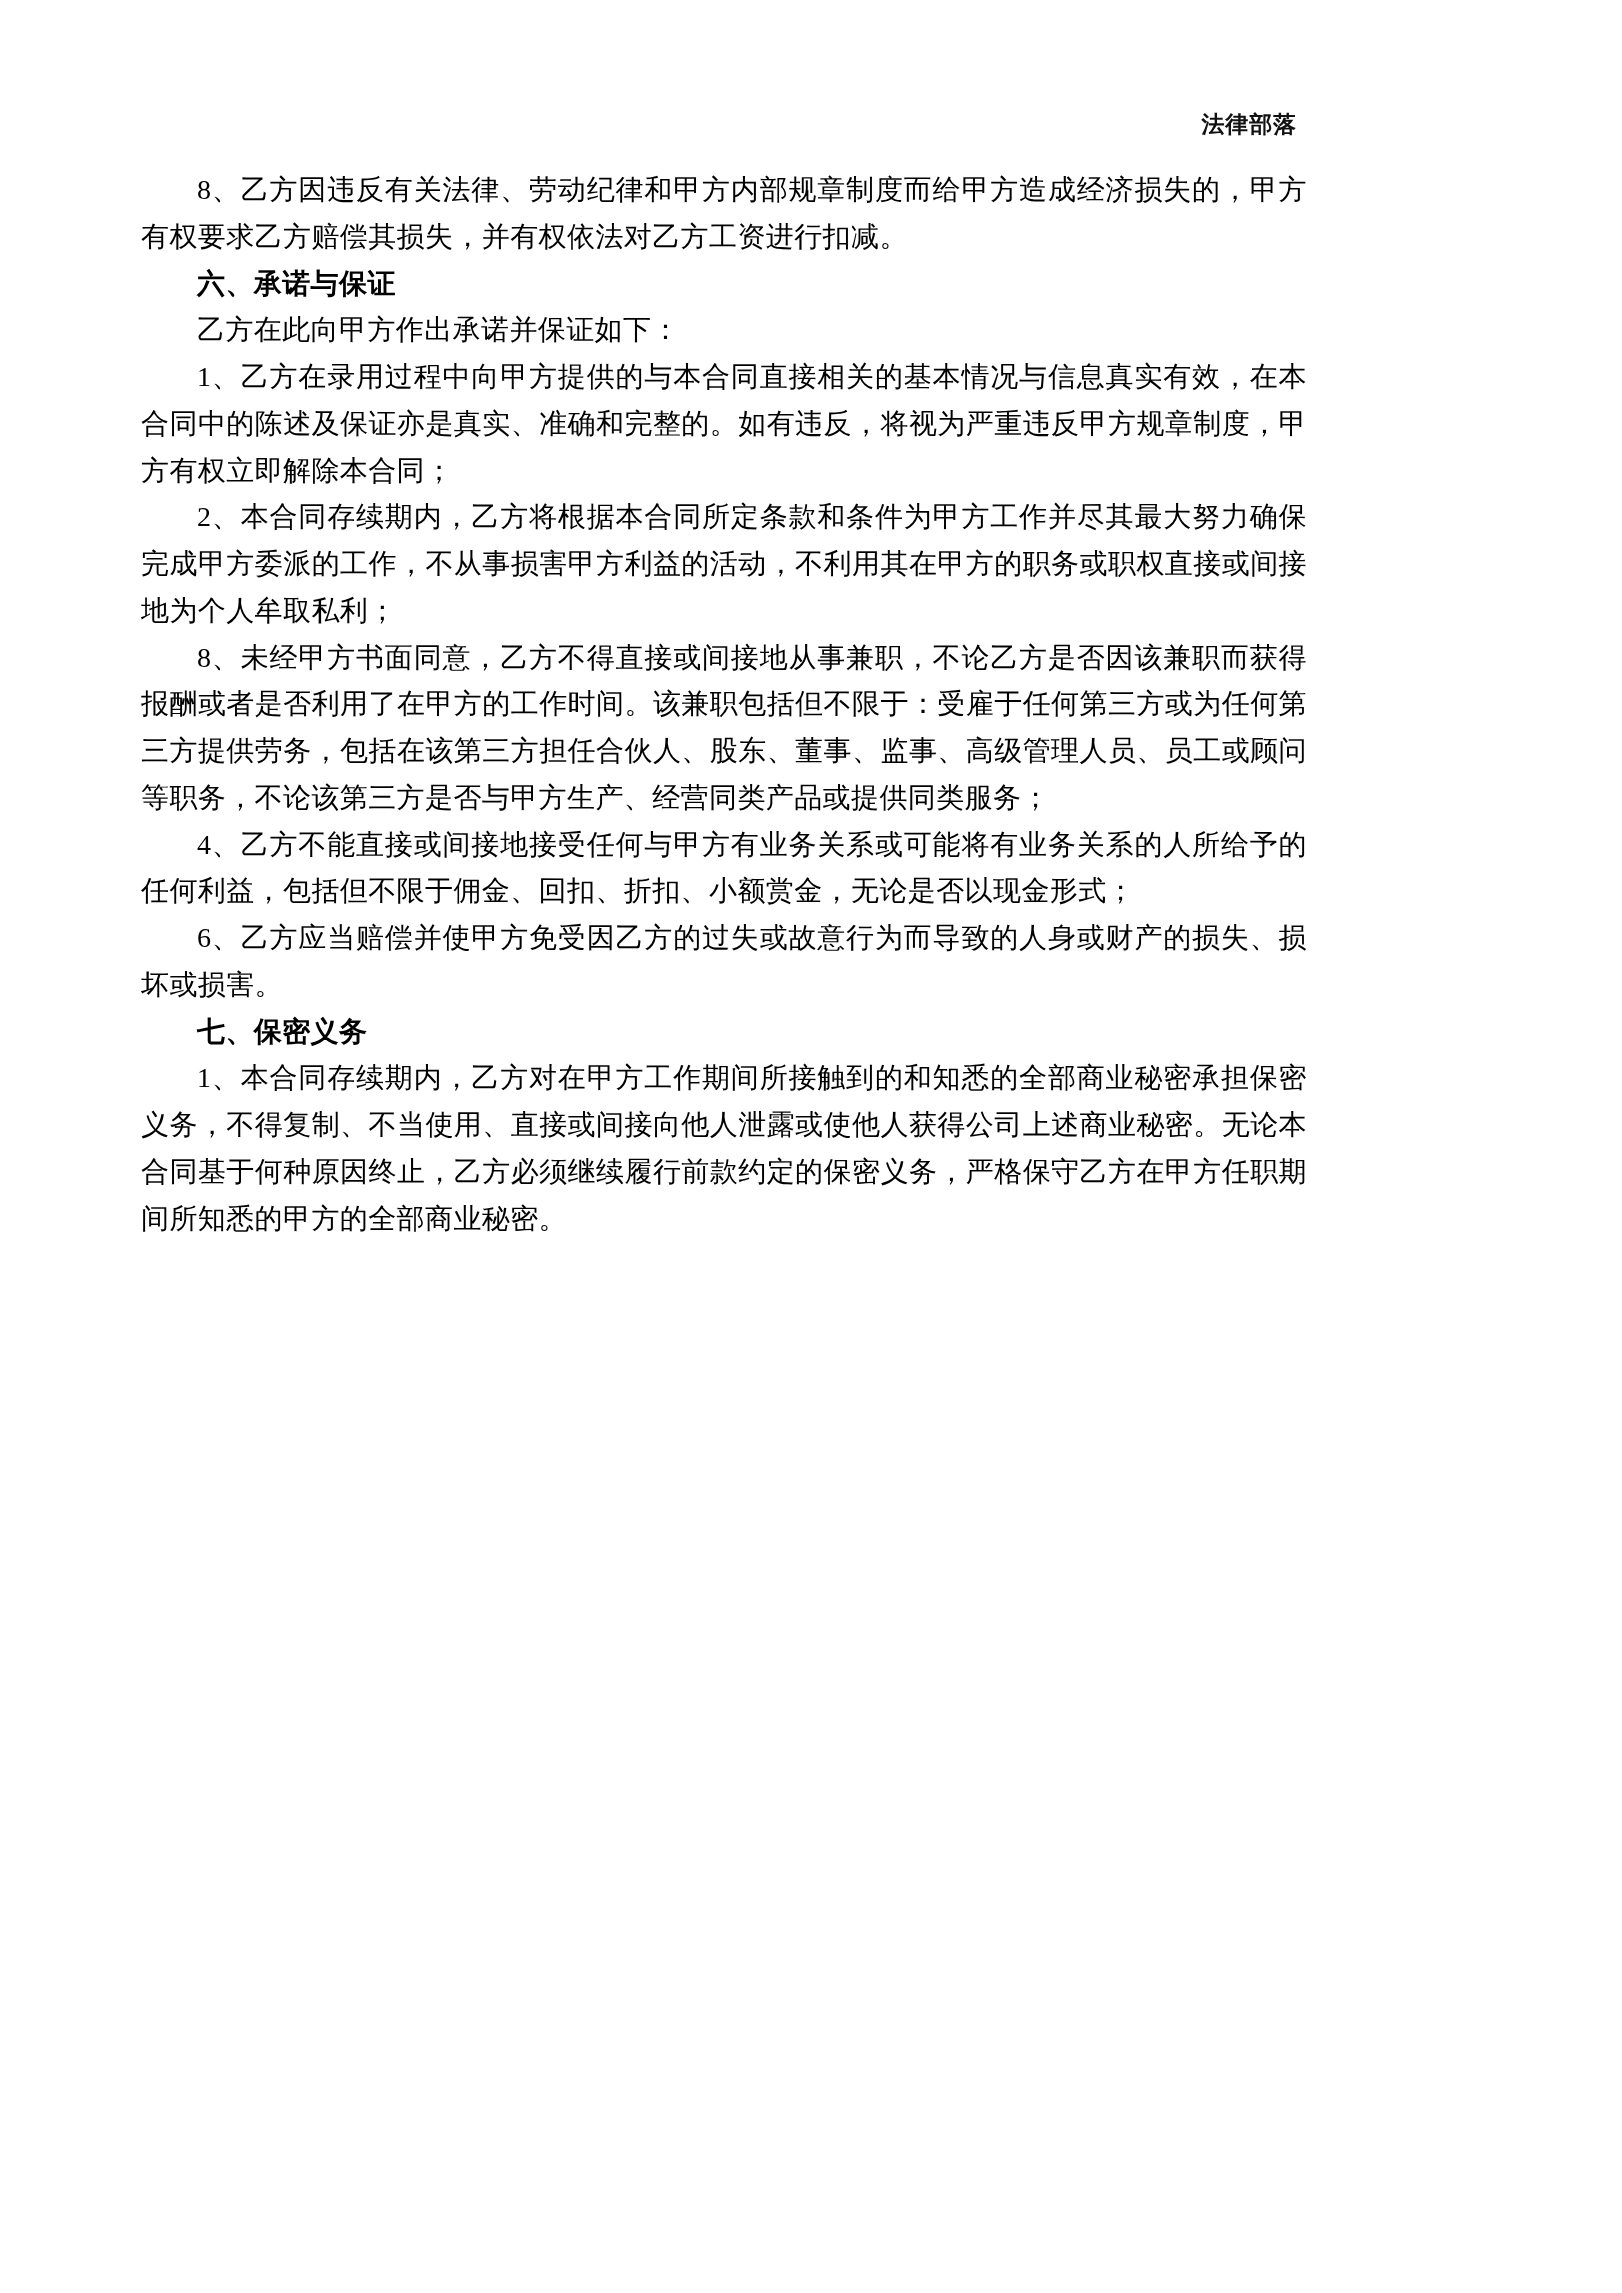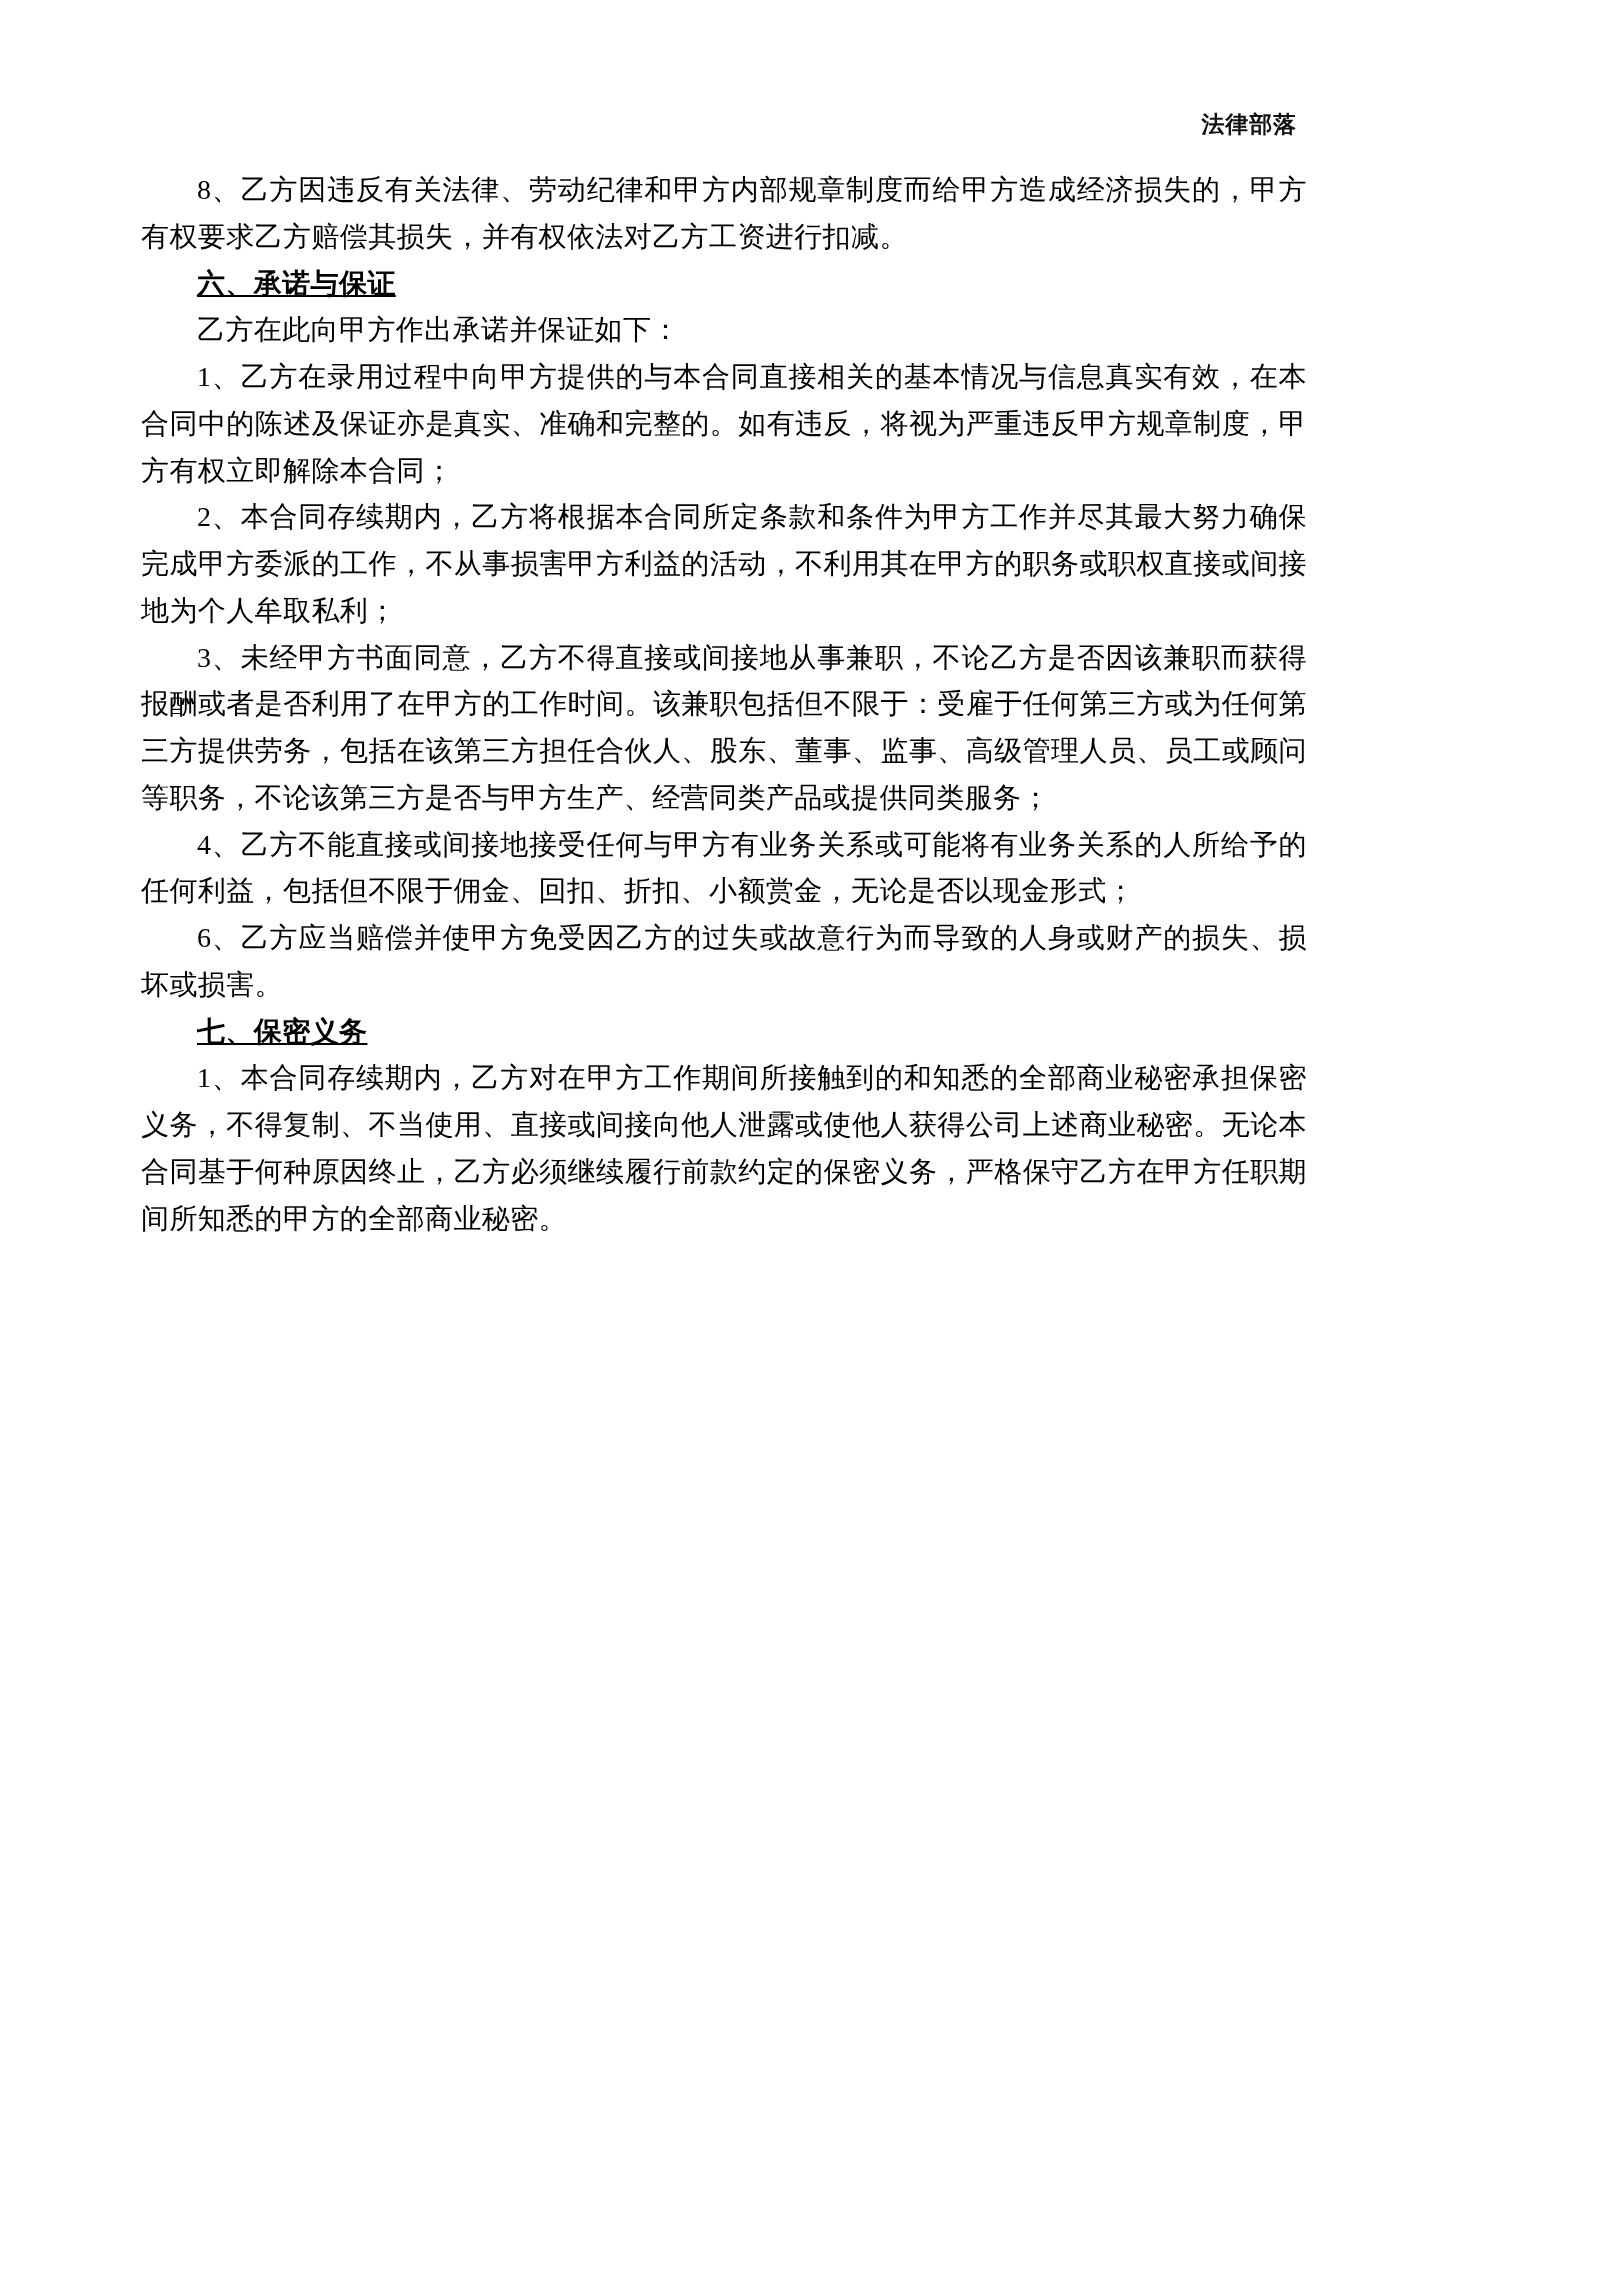--- a/index.html
+++ b/index.html
@@ -37,40 +37,39 @@
     text-align: justify;
     text-justify: inter-ideograph;
     letter-spacing: 0.4px;
   }
   p.indent {
     text-indent: 56px;
   }
   p.heading {
     text-indent: 56px;
     font-weight: bold;
-    text-decoration: underline;
   }
 </style>
 </head>
 <body>
 
 <div class="page">
 
   <div class="header">
     <span>法律部落</span>
   </div>
 
   <div class="content">
 
     <p class="indent">8、乙方因违反有关法律、劳动纪律和甲方内部规章制度而给甲方造成经济损失的，甲方有权要求乙方赔偿其损失，并有权依法对乙方工资进行扣减。</p>
     <p class="heading">六、承诺与保证</p>
     <p class="indent">乙方在此向甲方作出承诺并保证如下：</p>
     <p class="indent">1、乙方在录用过程中向甲方提供的与本合同直接相关的基本情况与信息真实有效，在本合同中的陈述及保证亦是真实、准确和完整的。如有违反，将视为严重违反甲方规章制度，甲方有权立即解除本合同；</p>
     <p class="indent">2、本合同存续期内，乙方将根据本合同所定条款和条件为甲方工作并尽其最大努力确保完成甲方委派的工作，不从事损害甲方利益的活动，不利用其在甲方的职务或职权直接或间接地为个人牟取私利；</p>
-    <p class="indent">3、未经甲方书面同意，乙方不得直接或间接地从事兼职，不论乙方是否因该兼职而获得报酬或者是否利用了在甲方的工作时间。该兼职包括但不限于：受雇于任何第三方或为任何第三方提供劳务，包括在该第三方担任合伙人、股东、董事、监事、高级管理人员、员工或顾问等职务，不论该第三方是否与甲方生产、经营同类产品或提供同类服务；</p>
+    <p class="indent">8、未经甲方书面同意，乙方不得直接或间接地从事兼职，不论乙方是否因该兼职而获得报酬或者是否利用了在甲方的工作时间。该兼职包括但不限于：受雇于任何第三方或为任何第三方提供劳务，包括在该第三方担任合伙人、股东、董事、监事、高级管理人员、员工或顾问等职务，不论该第三方是否与甲方生产、经营同类产品或提供同类服务；</p>
     <p class="indent">4、乙方不能直接或间接地接受任何与甲方有业务关系或可能将有业务关系的人所给予的任何利益，包括但不限于佣金、回扣、折扣、小额赏金，无论是否以现金形式；</p>
     <p class="indent">6、乙方应当赔偿并使甲方免受因乙方的过失或故意行为而导致的人身或财产的损失、损坏或损害。</p>
     <p class="heading">七、保密义务</p>
     <p class="indent">1、本合同存续期内，乙方对在甲方工作期间所接触到的和知悉的全部商业秘密承担保密义务，不得复制、不当使用、直接或间接向他人泄露或使他人获得公司上述商业秘密。无论本合同基于何种原因终止，乙方必须继续履行前款约定的保密义务，严格保守乙方在甲方任职期间所知悉的甲方的全部商业秘密。</p>
 
   </div>
 </div>
 
 
 </body></html>

